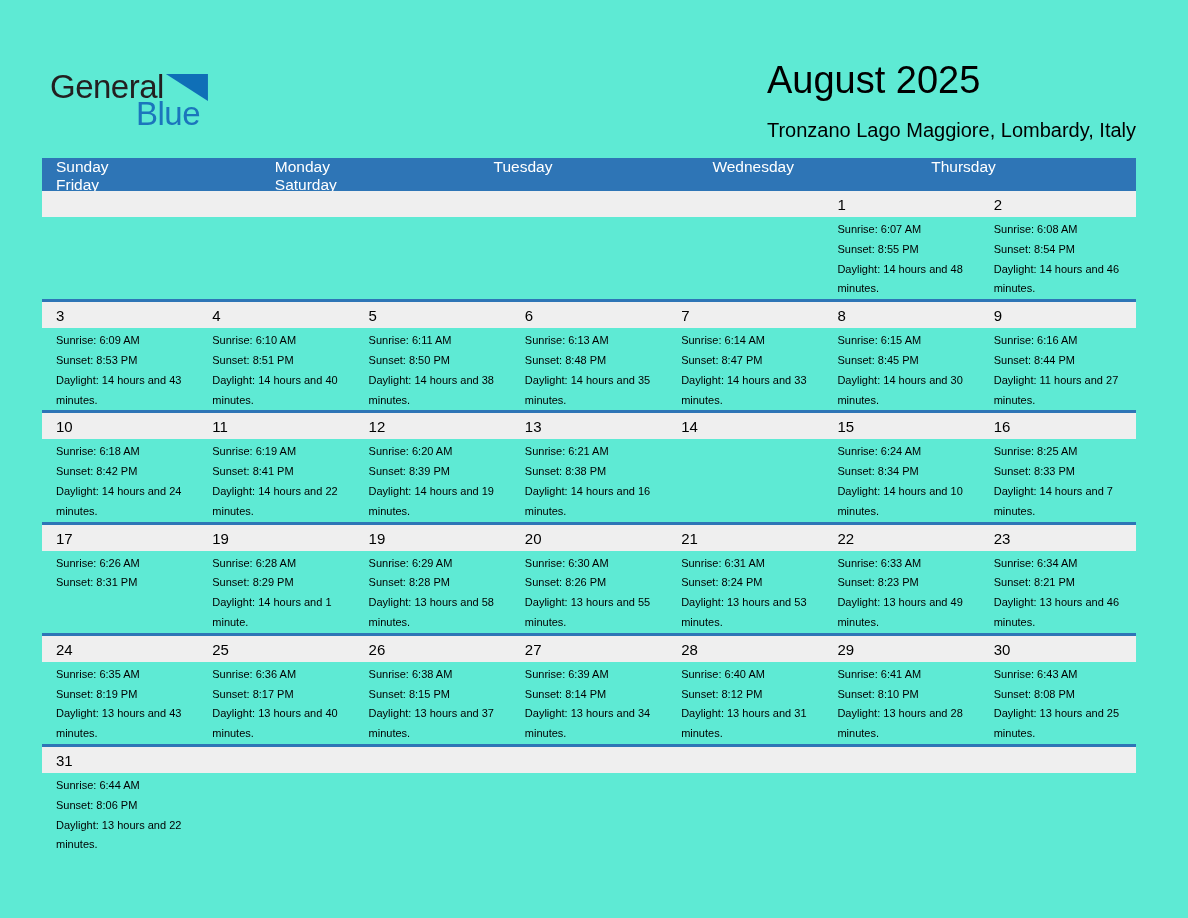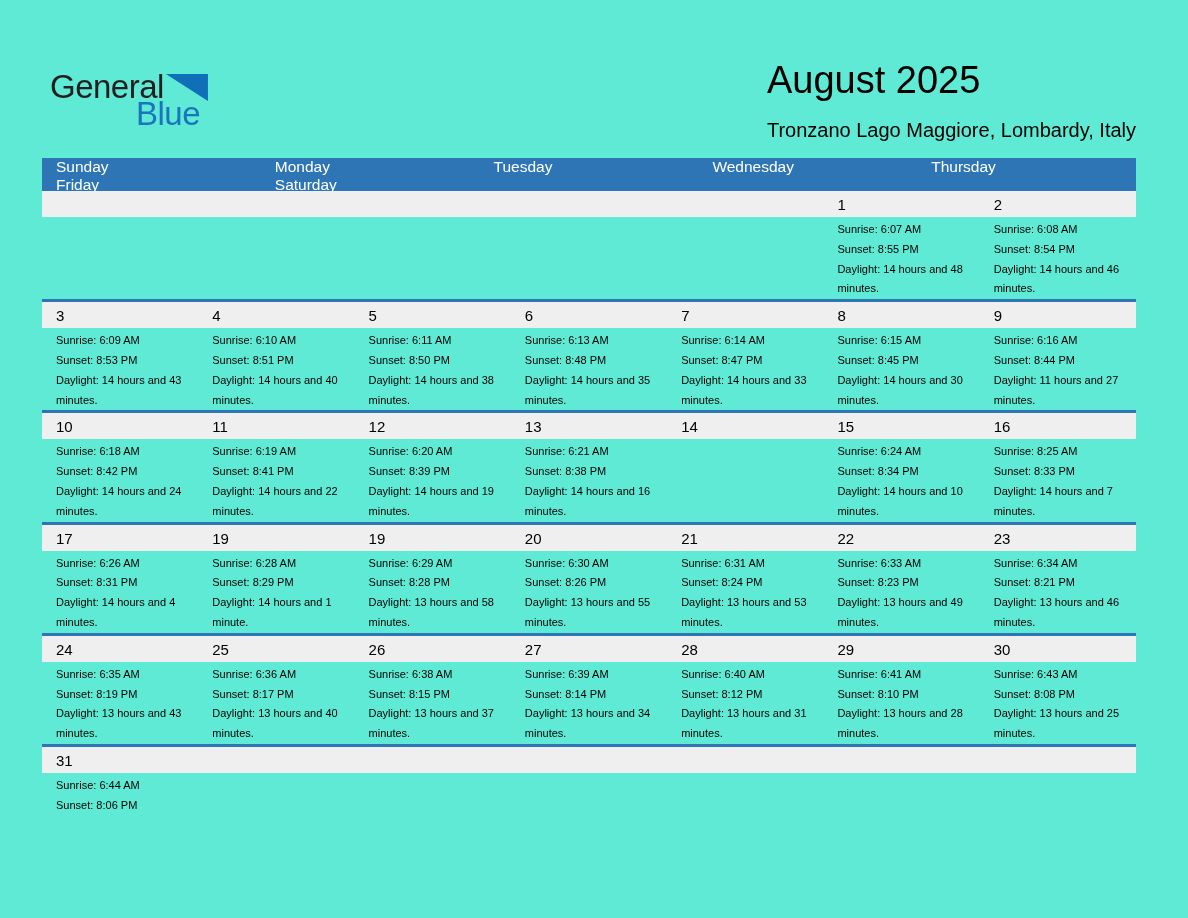--- a/index.html
+++ b/index.html
@@ -243,21 +243,20 @@
               <div>Daylight: 14 hours and 7 minutes.</div>
             </div>
           </div>
         </div>
         <div class="week-row">
           <div class="day-cell">
             <div class="day-number">17</div>
             <div class="day-details">
               <div>Sunrise: 6:26 AM</div>
               <div>Sunset: 8:31 PM</div>
-              <div>Daylight: 14 hours and 4 minutes.</div>
             </div>
           </div>
           <div class="day-cell">
             <div class="day-number">19</div>
             <div class="day-details">
               <div>Sunrise: 6:28 AM</div>
               <div>Sunset: 8:29 PM</div>
               <div>Daylight: 14 hours and 1 minute.</div>
             </div>
           </div>
@@ -359,20 +358,21 @@
               <div>Daylight: 13 hours and 25 minutes.</div>
             </div>
           </div>
         </div>
         <div class="week-row">
           <div class="day-cell">
             <div class="day-number">31</div>
             <div class="day-details">
               <div>Sunrise: 6:44 AM</div>
               <div>Sunset: 8:06 PM</div>
+              <div>Daylight: 13 hours and 22 minutes.</div>
             </div>
           </div>
           <div class="day-cell">
             <div class="day-number"></div>
             <div class="day-details"></div>
           </div>
           <div class="day-cell">
             <div class="day-number"></div>
             <div class="day-details"></div>
           </div>

